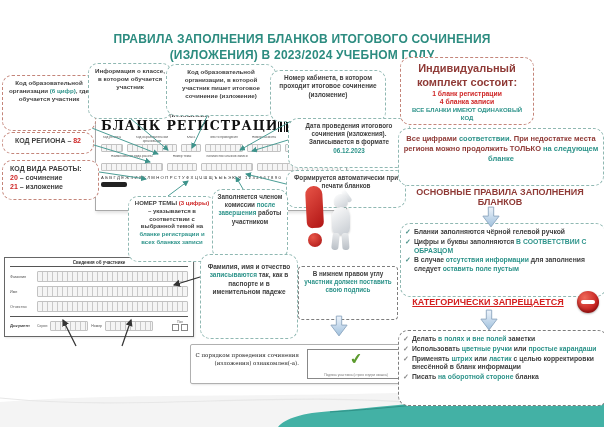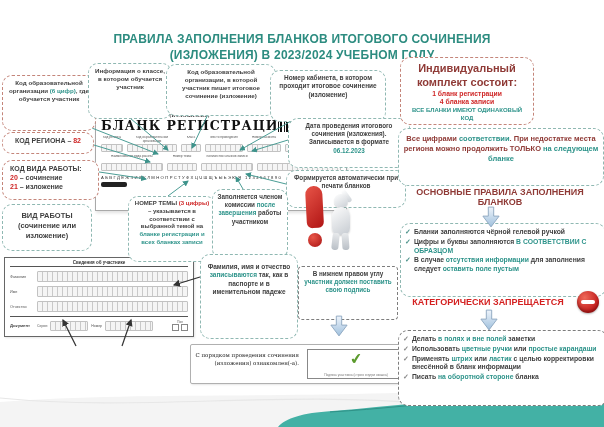--- a/index.html
+++ b/index.html
@@ -14,21 +14,21 @@
   .b-teal{border-color:#8fb8b2;}
   .b-gray{border-color:#7d7d7d;}
   .left-align{text-align:left;padding-left:7px;}
   .seg-dark{color:#3f3f3f;}
   .seg-teal{color:#2d938a;}
   .seg-red{color:#cf2626;}
   .seg-maroon{color:#8f3a36;}
   
   .sec-header{position:absolute;text-align:center;font-weight:bold;z-index:3;line-height:1.15;}
   .h-maroon{color:#8f3a36;font-size:9px;}
-  .h-red{color:#d42020;font-size:9px;}
+  .h-red{color:#d42020;font-size:9px;text-decoration:underline;}
   
   .li{display:flex;gap:3px;text-align:left;margin:1px 0;}
   .tick{flex:0 0 auto;font-size:7px;line-height:1.2;}
   .tick-teal{color:#4f948c;}
   .tick-gray{color:#8a8a8a;}
   .li-text{flex:1;}
   
   .blank{position:absolute;left:95px;top:110px;width:240px;height:95px;background:#fff;
          border:1px solid #a9a9a9;box-shadow:1px 2px 3px rgba(0,0,0,.12);z-index:1;padding:2px 5px;}
   .f-small{font-family:"DejaVu Serif",serif;font-size:4px;font-weight:bold;color:#333;letter-spacing:.4px;}
@@ -229,21 +229,20 @@
   </svg>
 
   <div class="box b-red" style="left:2px;top:75px;width:84px;height:48px;font-size:6.2px"><span class="seg-dark">Код образовательной организации </span><span class="seg-teal">(6 цифр)</span><span class="seg-dark">, где обучается участник</span></div>
   <div class="box b-teal" style="left:88px;top:63px;width:74px;height:48px;font-size:6.2px"><span class="seg-dark">Информация о классе, в котором обучается участник</span></div>
   <div class="box b-red" style="left:2px;top:132px;width:82px;height:14px;font-size:7px"><span class="seg-dark">КОД РЕГИОНА – </span><span class="seg-red">82</span></div>
   <div class="box b-red left-align" style="left:2px;top:160px;width:84px;height:32px;font-size:7px">
     <div><span class="seg-dark">КОД ВИДА РАБОТЫ:</span></div>
     <div><span class="seg-red">20</span><span class="seg-dark"> – сочинение</span></div>
     <div><span class="seg-red">21</span><span class="seg-dark"> – изложение</span></div>
   </div>
-  <div class="box b-teal" style="left:2px;top:204px;width:80px;height:36px;font-size:7.5px;padding-top:6px"><span class="seg-dark">ВИД РАБОТЫ (сочинение или изложение)</span></div>
 
   <div class="box b-teal" style="left:166px;top:64px;width:100px;height:44px;font-size:6.2px"><span class="seg-dark">Код образовательной организации, в которой участник пишет итоговое сочинение (изложение)</span></div>
   <div class="box b-teal" style="left:270px;top:70px;width:106px;height:44px;font-size:6.5px"><span class="seg-dark">Номер кабинета, в котором проходит итоговое сочинение (изложение)</span></div>
   <div class="box b-teal" style="left:288px;top:118px;width:112px;height:42px;font-size:6.3px"><span class="seg-dark">Дата проведения итогового сочинения (изложения). Записывается в формате </span><span class="seg-teal">06.12.2023</span></div>
   <div class="box b-teal" style="left:286px;top:170px;width:110px;height:30px;font-size:6.3px"><span class="seg-dark">Формируется автоматически при печати бланков</span></div>
 
   <div class="box b-teal" style="left:128px;top:196px;width:78px;height:58px;font-size:6px"><span class="seg-dark">НОМЕР ТЕМЫ </span><span class="seg-red">(3 цифры)</span><span class="seg-dark"> – указывается в соответствии с выбранной темой на </span><span class="seg-teal">бланке регистрации и всех бланках записи</span></div>
   <div class="box b-teal" style="left:212px;top:189px;width:66px;height:62px;font-size:6.3px"><span class="seg-dark">Заполняется членом комиссии </span><span class="seg-teal">после завершения</span><span class="seg-dark"> работы участником</span></div>
   <div class="box b-teal" style="left:200px;top:254px;width:88px;height:72px;font-size:6.5px;padding-top:8px"><span class="seg-dark">Фамилия, имя и отчество </span><span class="seg-teal">записываются</span><span class="seg-dark"> так, как в паспорте и в именительном падеже</span></div>
   <div class="box b-gray" style="left:298px;top:266px;width:90px;height:46px;font-size:6.3px;border-radius:4px"><span class="seg-dark">В нижнем правом углу</span><span class="seg-teal"> участник должен поставить свою подпись</span></div>

